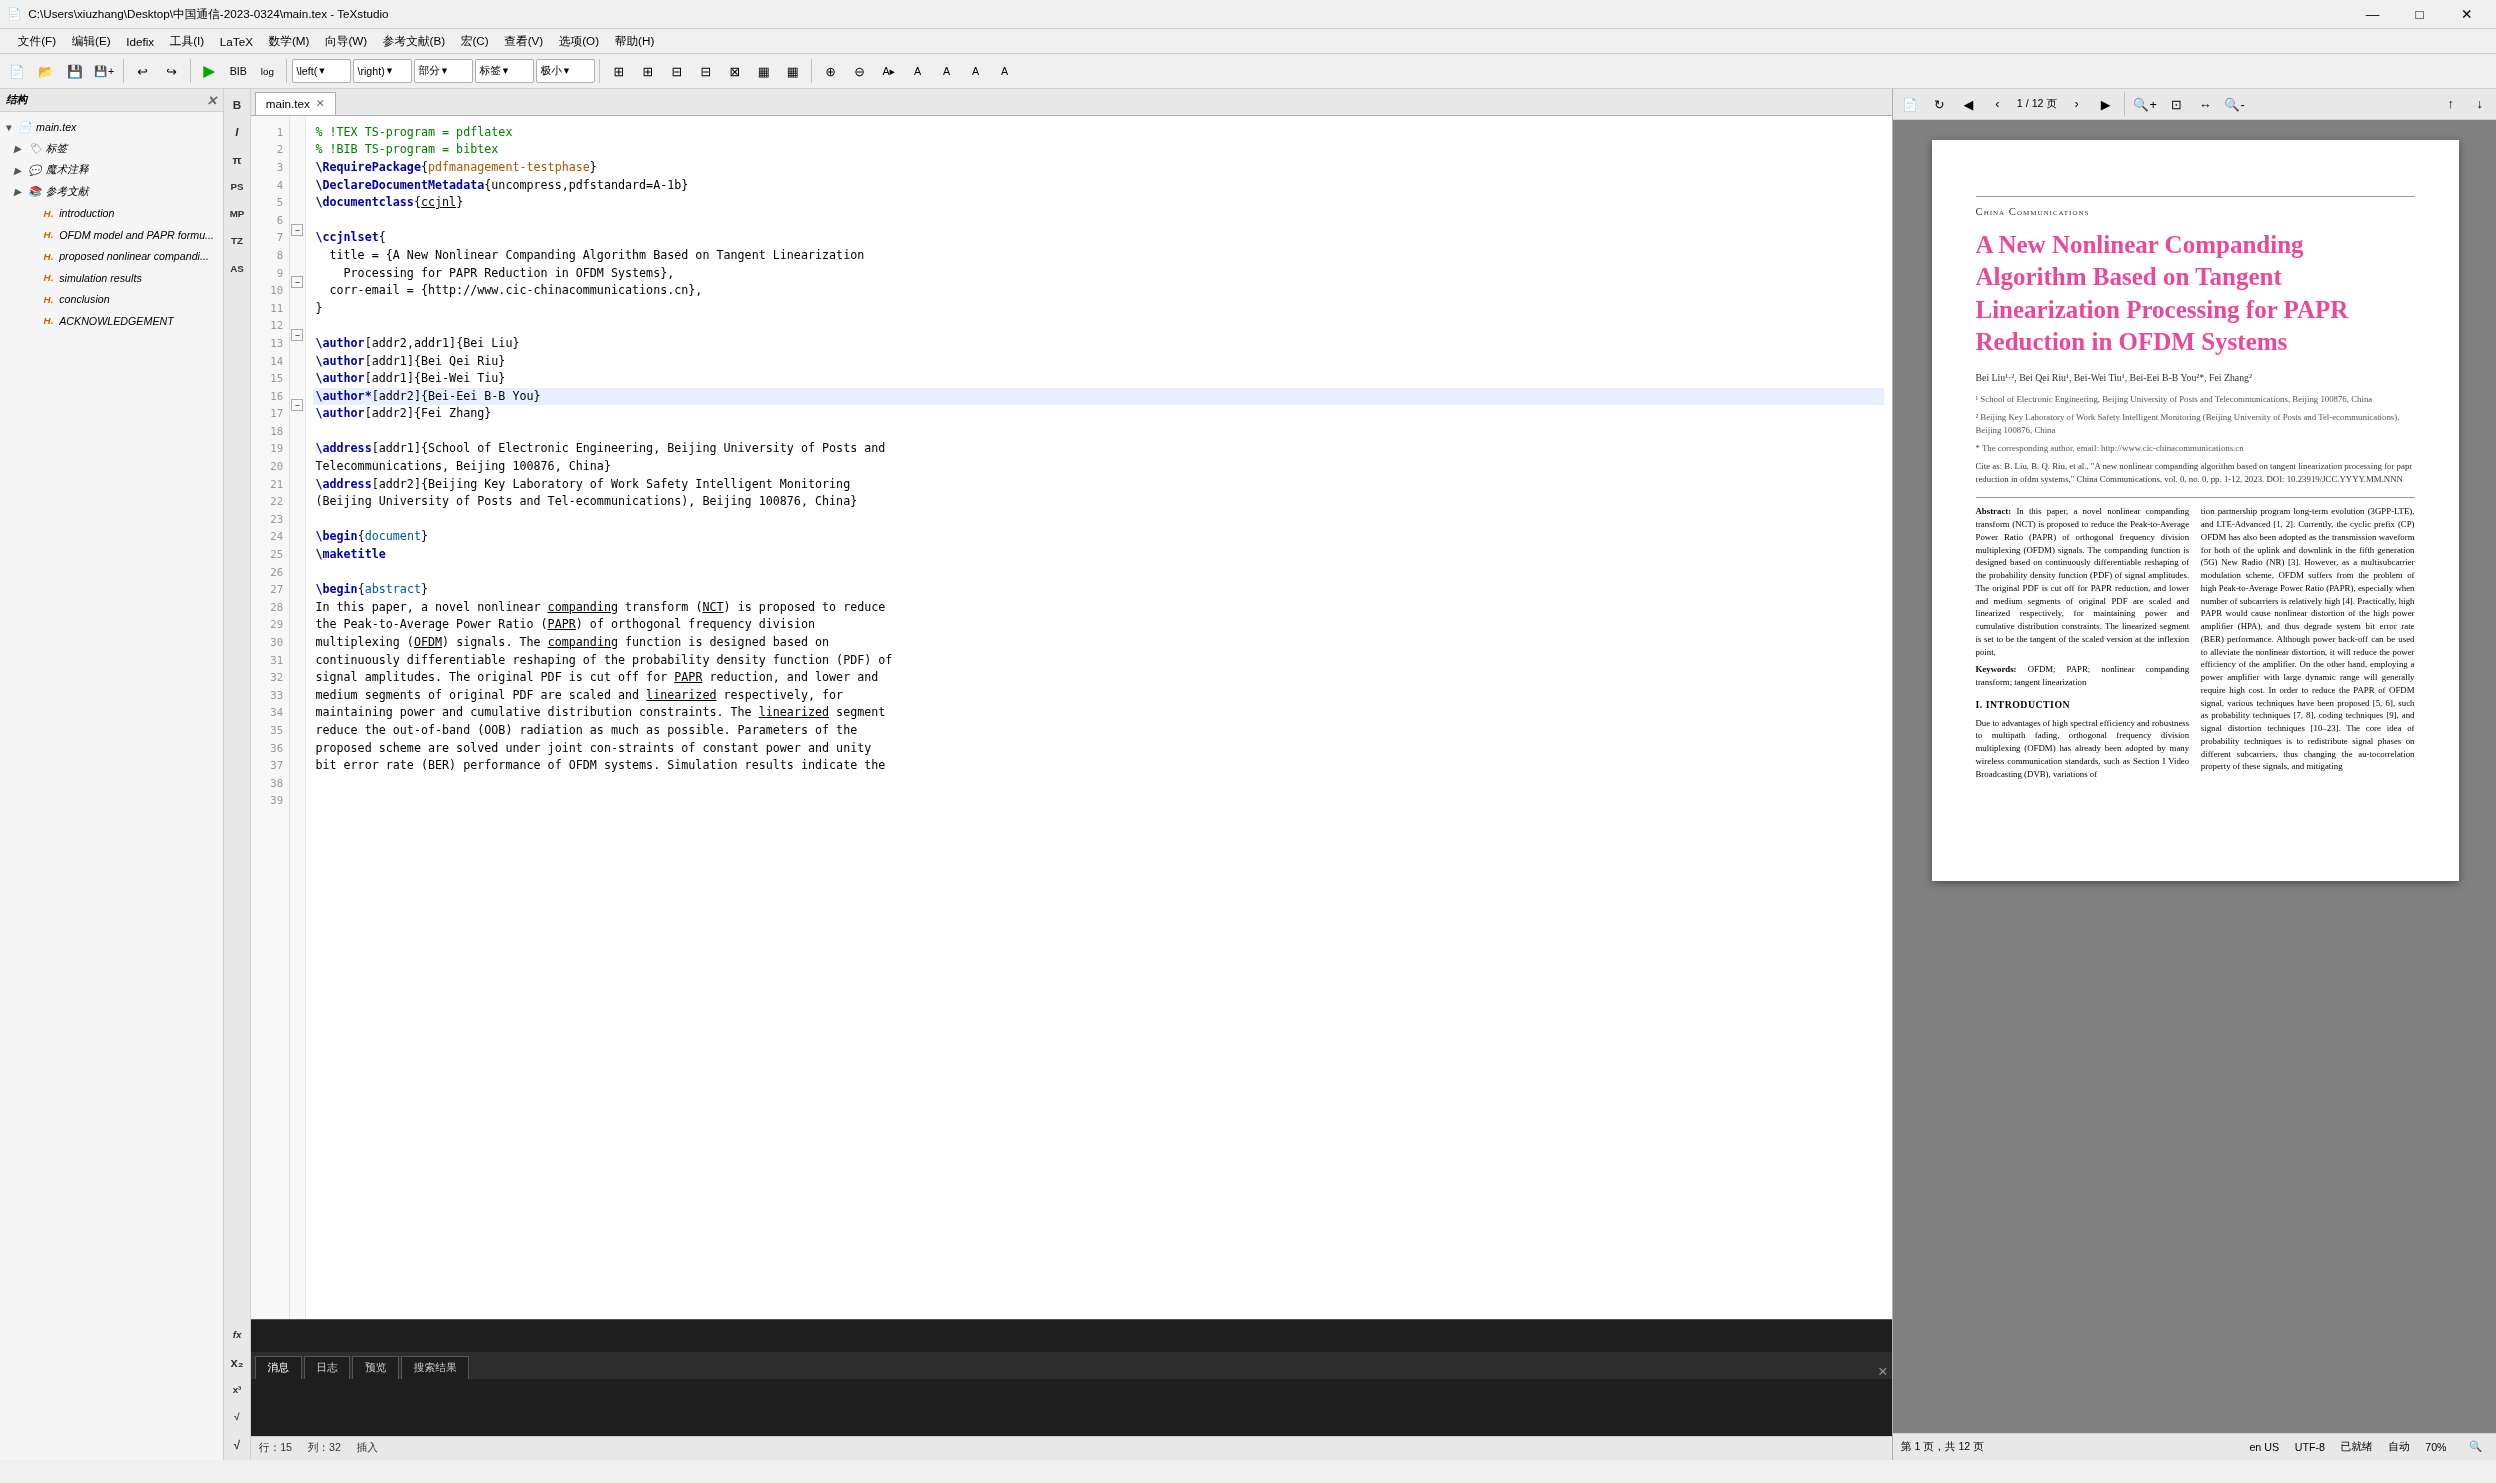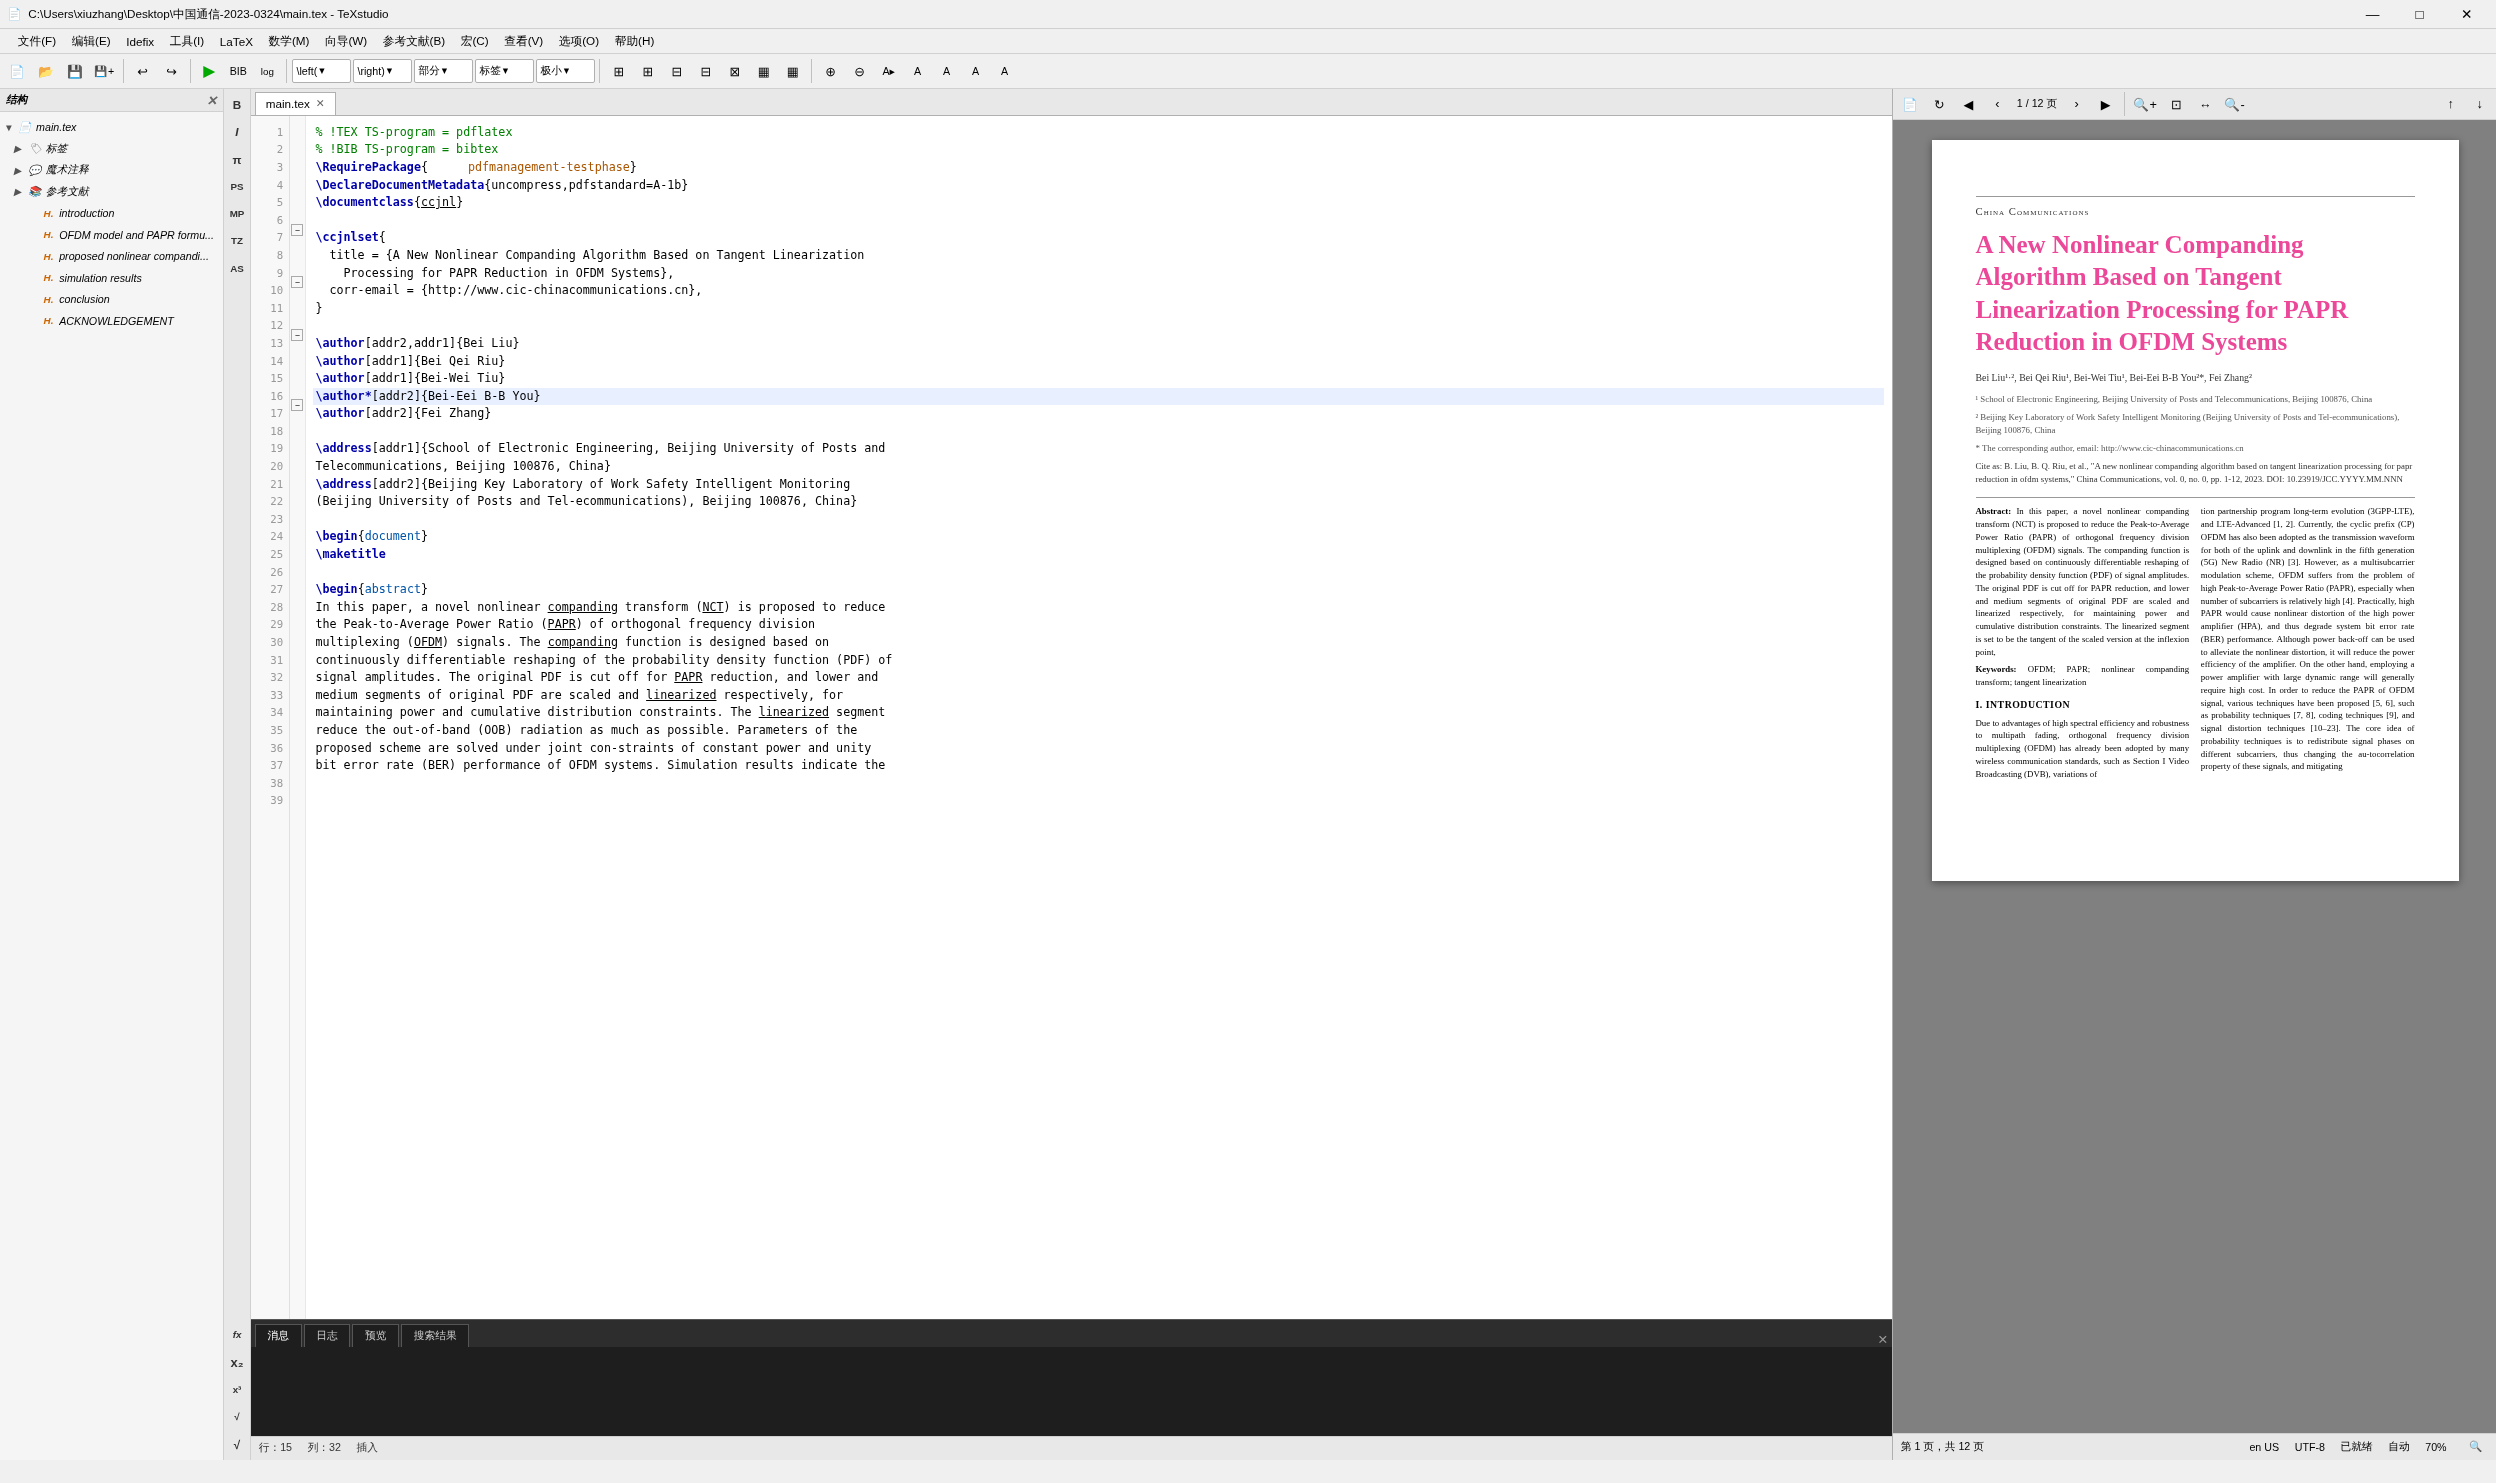--- a/index.html
+++ b/index.html
@@ -200,21 +200,21 @@
       font-family: 'Consolas', monospace;
       font-size: 11.7px;
       line-height: 17.6px;
       overflow: auto;
       color: #000;
     }
     .code-line { white-space: pre; min-height: 17.6px; padding: 0 2px; }
     .code-line.highlighted { background: #e8f0ff; }
     .c-comment { color: #008000; }
     .c-cmd { color: #0000aa; font-weight: bold; }
-    .c-pkg { color: #aa5500; margin-left: 40px; }
+    .c-pkg { color: #aa5500; }
     .c-env { color: #0055aa; }
     .c-underline { text-decoration: underline; }
     .c-special { color: #cc0000; text-decoration: underline; }
 
     
     .status-bar {
       height: 23.4px;
       background: #e8e8e8;
       border-top: 1px solid #d0d0d0;
       display: flex;
@@ -232,20 +232,21 @@
       border-top: 1px solid #555;
       display: flex;
       flex-direction: column;
     }
     .console-tabs {
       height: 27px;
       background: #2d2d2d;
       display: flex;
       align-items: flex-end;
       padding: 0 3.9px;
+      margin-top: 32px;
     }
     .console-tab {
       height: 23.4px;
       padding: 0 11.7px;
       background: #1e1e1e;
       color: #ccc;
       border: 1px solid #555;
       border-bottom: none;
       font-size: 10.7px;
       display: flex;

